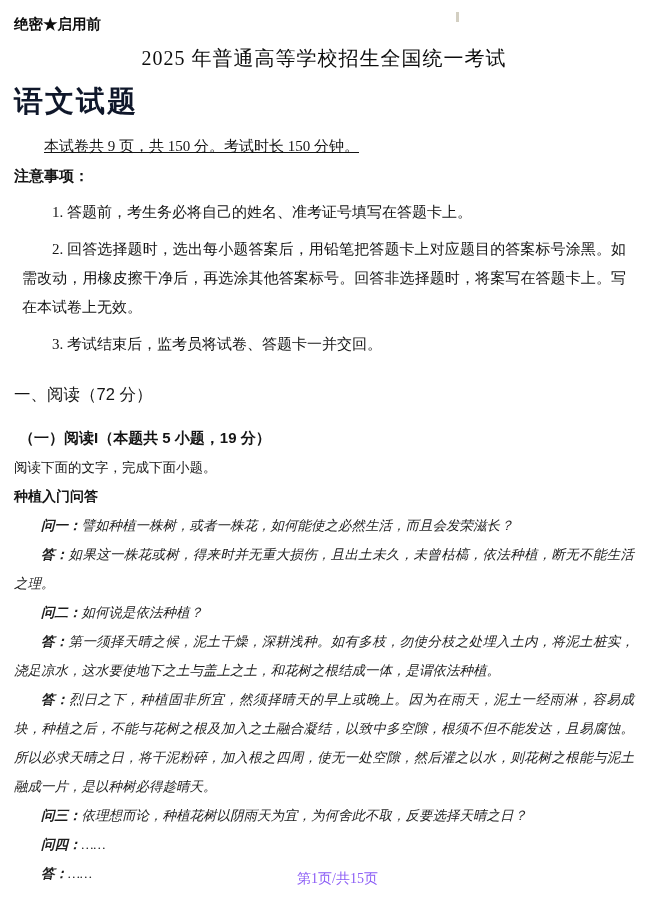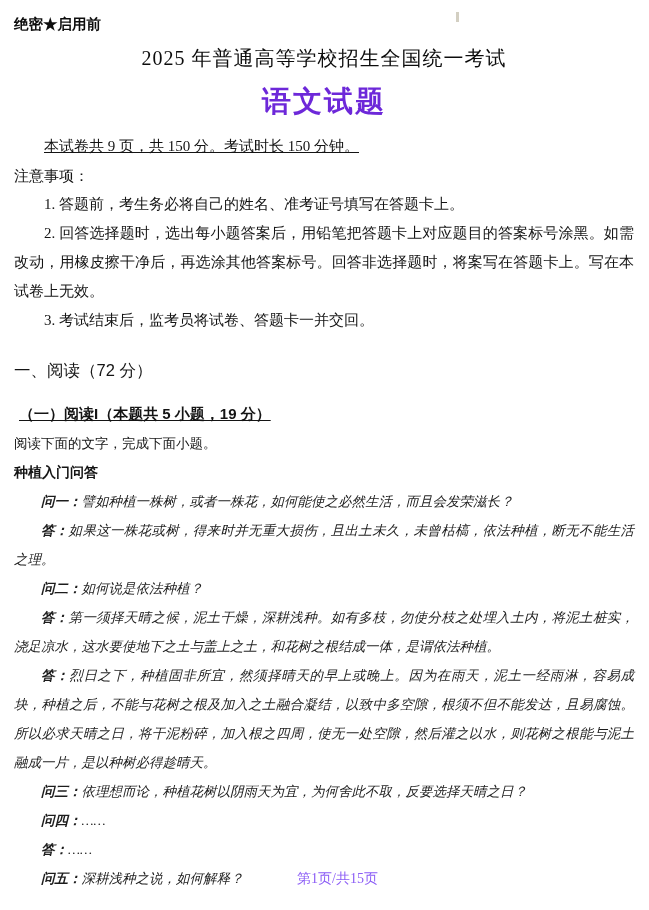--- a/index.html
+++ b/index.html
@@ -38,65 +38,63 @@
   .exam-title {
     text-align: center;
     font-size: 20px;
     font-weight: 400;
     line-height: 32px;
     margin: 8px 0 0 0;
     letter-spacing: 1px;
     color: #0c0c0c;
   }
   .subject-title {
-    text-align: center;
     font-family: "Liberation Sans", sans-serif;
     font-size: 29px;
     font-weight: 700;
     line-height: 42px;
     margin: 6px 0 0 0;
     letter-spacing: 2px;
-    color: #6d28d9;
+    color: #0f172a;
   }
   .exam-info {
     margin: 10px 0 0 0;
     font-size: 15px;
     line-height: 29px;
     text-indent: 2em;
     text-decoration: underline;
   }
   .notice-heading {
     font-family: "Liberation Sans", sans-serif;
-    font-weight: 400;
+    font-weight: 700;
     font-size: 15px;
     line-height: 29px;
     margin: 0;
   }
   .notice-item {
-    margin: 0;
+    margin: 8px;
     font-size: 15px;
     line-height: 29px;
     text-indent: 2em;
     text-align: justify;
   }
   .section-heading {
     font-family: "Liberation Sans", sans-serif;
     font-weight: 400;
     font-size: 16.5px;
     line-height: 30px;
     margin: 20px 0 0 0;
   }
   .subsection-heading {
     font-family: "Liberation Sans", sans-serif;
     font-weight: 700;
     font-size: 15px;
     line-height: 30px;
     margin: 14px 0 0 0;
     padding-left: 5px;
-    text-decoration: underline;
   }
   .instruction {
     margin: 0;
     font-size: 13.5px;
     line-height: 29px;
     font-family: Liberation Serif, serif;
   }
   .passage-title {
     text-align: left;
     font-weight: 700;

